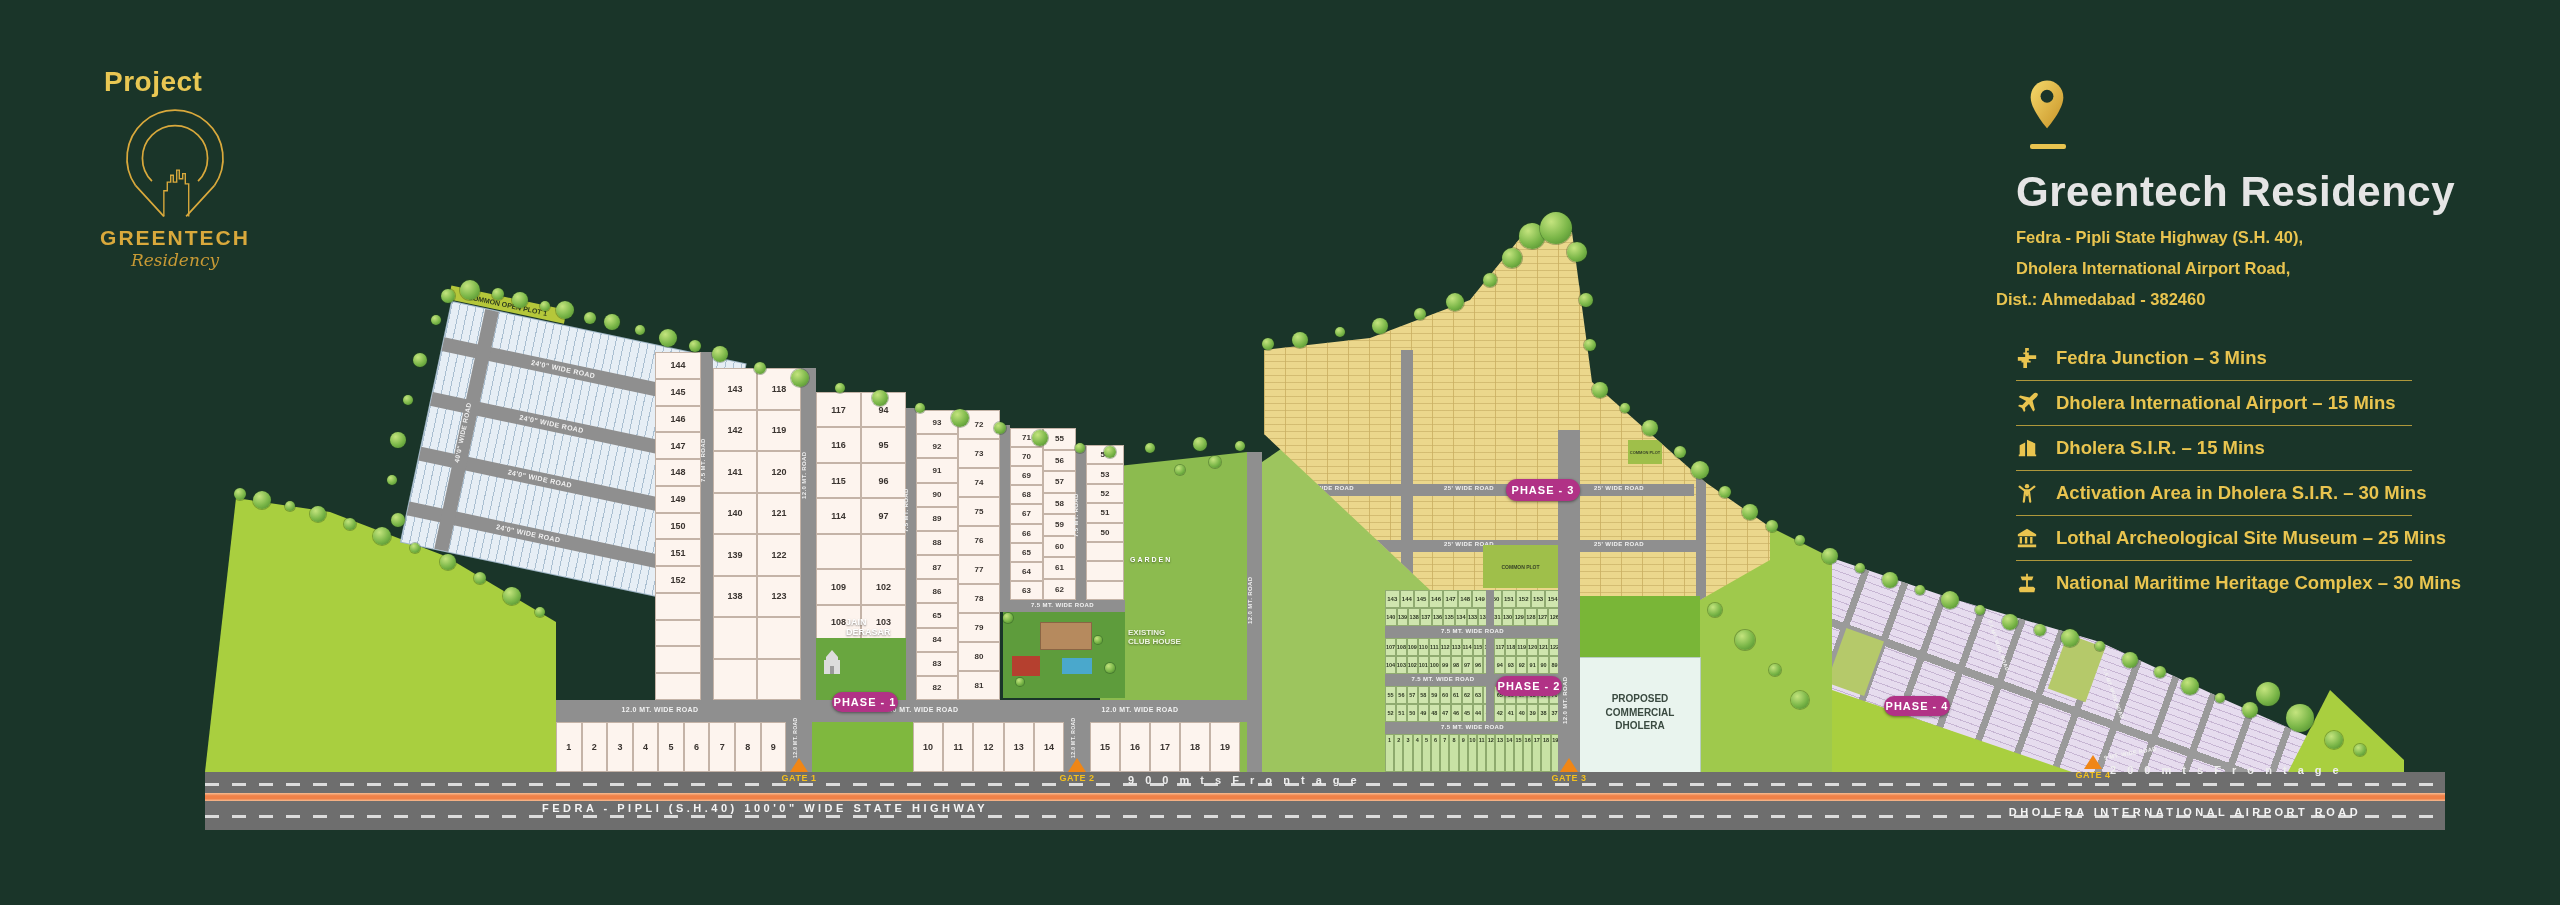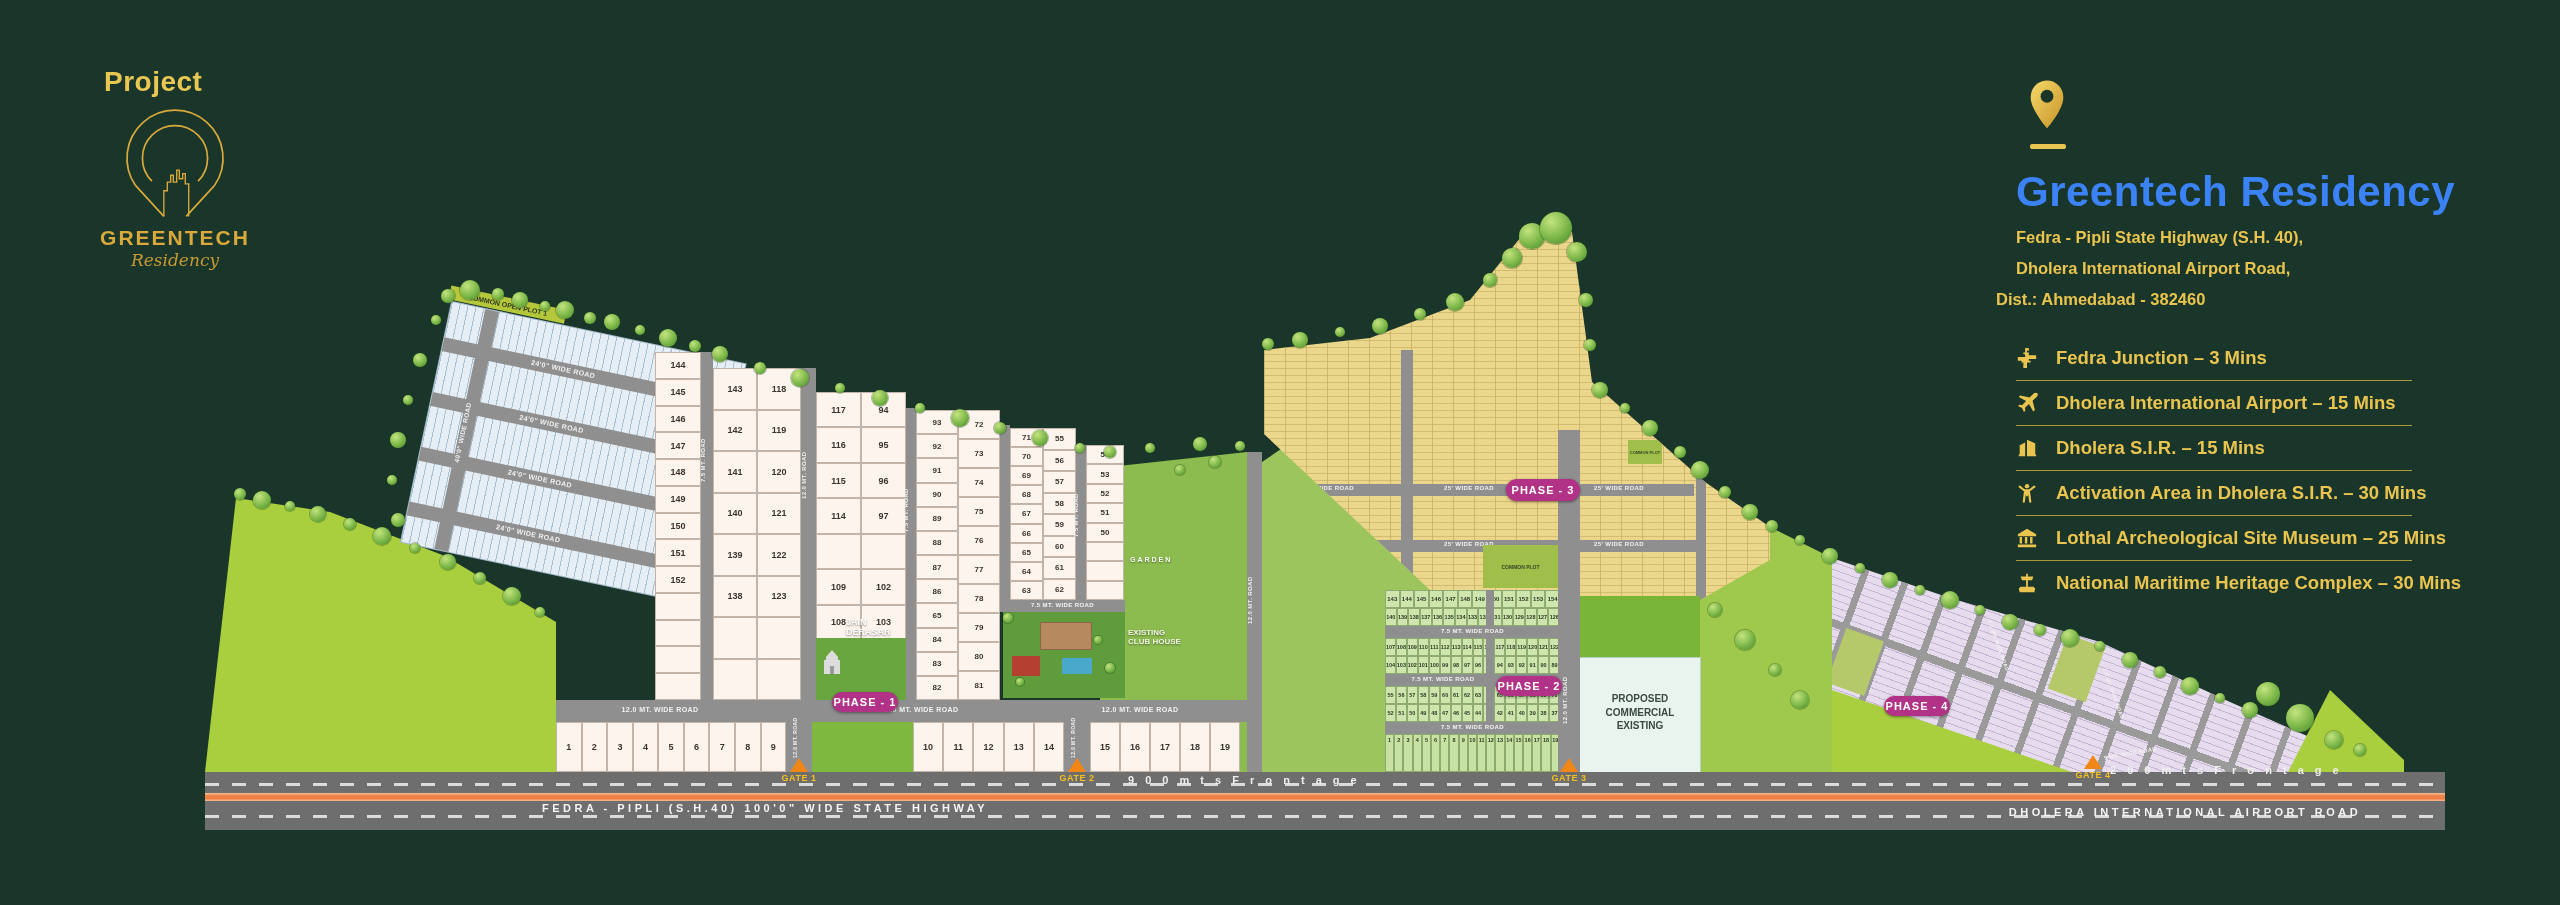--- a/index.html
+++ b/index.html
@@ -4,21 +4,21 @@
 <style>
   html,body{margin:0;padding:0;background:#122619;}
   #stage{position:relative;width:2560px;height:905px;background:#1a3529;overflow:hidden;
          font-family:"Liberation Sans",sans-serif;}
   .abs{position:absolute;}
   
   .project-label{font-size:28px;font-weight:bold;color:#e9c753;letter-spacing:.5px;}
   .logo-name{font-size:21px;font-weight:800;color:#d9a93c;letter-spacing:2px;text-align:center;}
   .logo-tagline{font-family:"DejaVu Serif",serif;font-style:italic;font-size:17px;color:#c89a35;text-align:center;}
   
-  .panel-title{font-size:42px;font-weight:800;color:#3b82f6;letter-spacing:.5px;white-space:nowrap;}
+  .panel-title{font-size:42px;font-weight:800;color:#e5e5e5;letter-spacing:.5px;white-space:nowrap;}
   .addr{font-size:16.5px;font-weight:bold;color:#e9c44f;line-height:31px;}
   .lm-item{display:flex;align-items:center;height:44px;border-bottom:1px solid rgba(201,168,62,.85);}
   .lm-item:last-child{border-bottom:none;}
   .lm-icon{width:30px;height:26px;flex:0 0 30px;margin-right:10px;display:flex;align-items:center;}
   .lm-label{font-size:18.5px;font-weight:bold;color:#e9c44f;white-space:nowrap;}
   .pin-bar{background:#e9c44f;border-radius:2px;}
   
   .cellcol{display:flex;flex-direction:column;}
   .cellrow{display:flex;flex-direction:row;}
   .cell{flex:1;background:#fdf4ee;border:1px solid rgba(150,125,110,.55);display:flex;
@@ -155,21 +155,21 @@
   <div class="abs gate-label" style="left:2069px;top:770px;width:48px;z-index:26;">GATE 4</div>
 
   <div class="abs pill" style="left:832px;top:692px;width:66px;height:20px;">PHASE - 1</div>
   <div class="abs pill" style="left:1496px;top:676px;width:66px;height:20px;">PHASE - 2</div>
   <div class="abs pill" style="left:1506px;top:479px;width:74px;height:22px;">PHASE - 3</div>
   <div class="abs pill" style="left:1884px;top:696px;width:66px;height:20px;">PHASE - 4</div>
 
   <div class="abs map-landmark" style="left:846px;top:617px;width:58px;font-size:9px;z-index:25;">JAIN DERASAR</div>
   <div class="abs map-landmark" style="left:1128px;top:628px;width:60px;font-size:8px;color:#eef5e2;z-index:25;">EXISTING CLUB HOUSE</div>
   <div class="abs map-landmark" style="left:1130px;top:556px;font-size:7px;letter-spacing:2px;z-index:25;">GARDEN</div>
-  <div class="abs" style="left:1584px;top:692px;width:112px;font-size:10px;font-weight:800;color:#3a4a40;text-align:center;line-height:1.35;z-index:25;">PROPOSED COMMERCIAL EXISTING</div>
+  <div class="abs" style="left:1584px;top:692px;width:112px;font-size:10px;font-weight:800;color:#3a4a40;text-align:center;line-height:1.35;z-index:25;">PROPOSED COMMERCIAL DHOLERA</div>
 
 <div class="abs" style="position: absolute; left: 205px; top: 494px; width: 450px; height: 278px; background: rgb(169, 207, 63); z-index: 4; clip-path: polygon(31px 4px, 125px 18px, 240px 62px, 351px 128px, 351px 278px, 0px 278px);"></div>
     <div class="abs" style="position: absolute; left: 452px; top: 302px; width: 300px; height: 245px; z-index: 5; transform: rotate(12deg); transform-origin: 0px 0px; background: repeating-linear-gradient(90deg, rgba(130, 160, 185, 0.6) 0px, rgba(130, 160, 185, 0.6) 1px, transparent 1px, transparent 8px), rgb(230, 238, 245); box-shadow: rgb(159, 182, 198) 0px 0px 0px 1px;">
       <div class="road"></div>
       <div class="road"></div>
       <div class="road"></div>
       <div class="road"></div>
       <div class="road" style="position: absolute; left: 0px; top: 36px; width: 300px; height: 14px;"></div>
       <div class="rlabel" style="position: absolute; left: 90px; top: 39px; font-size: 7px;">24'0" WIDE ROAD</div>
       <div class="road" style="position: absolute; left: 0px; top: 92px; width: 300px; height: 14px;"></div>

